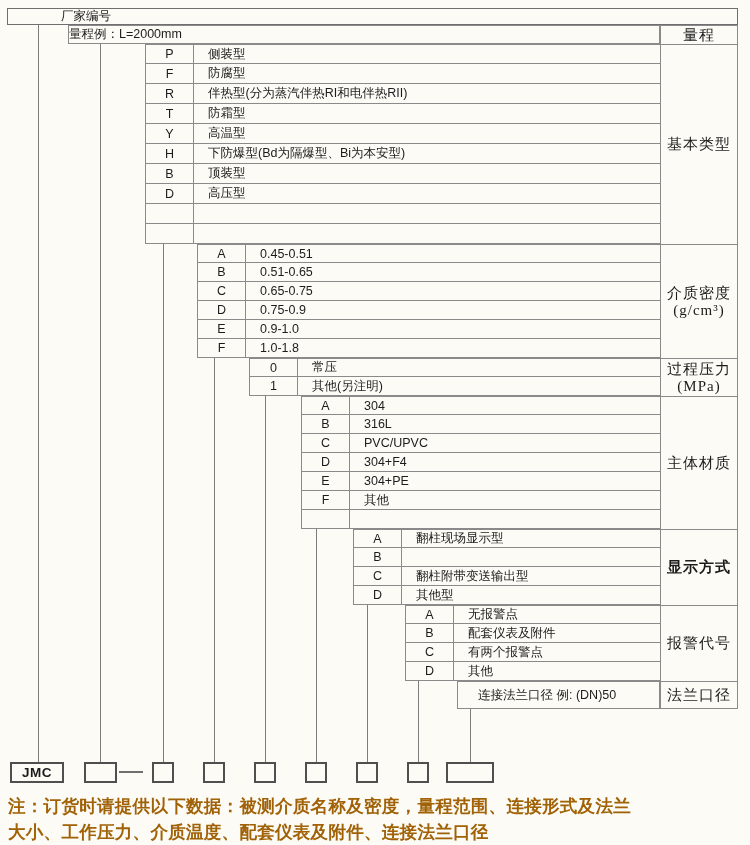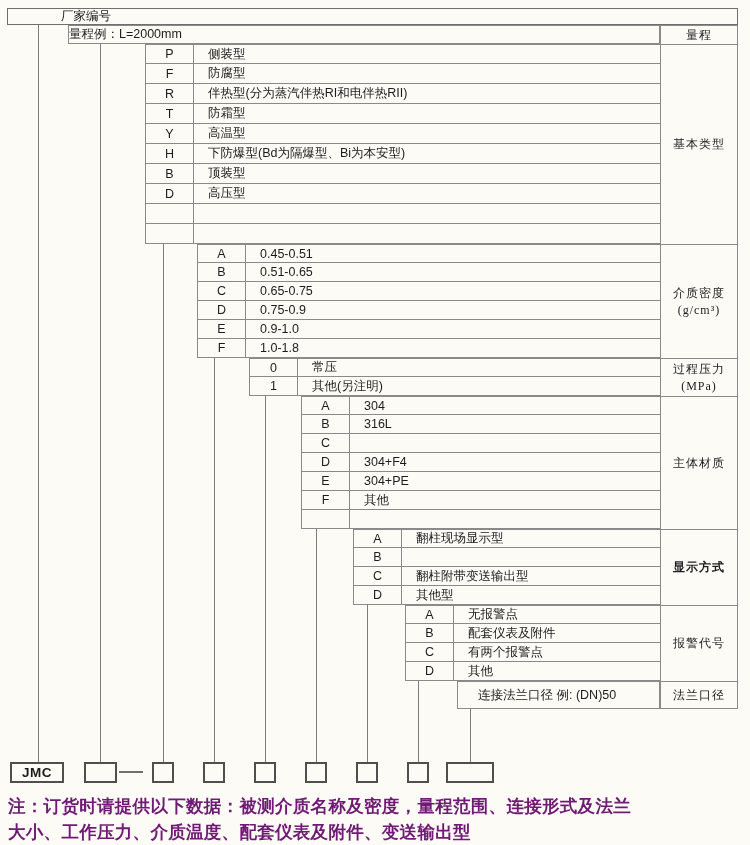--- a/index.html
+++ b/index.html
@@ -52,21 +52,21 @@
   
   .labelcol {
     position:absolute; left:660px; top:25px; width:78px; height:684px;
     border-left:1px solid #8a8a8a; border-right:1px solid #8a8a8a;
     box-sizing:border-box;
   }
   .lcell {
     box-sizing:border-box; border-top:1px solid #8a8a8a;
     display:flex; flex-direction:column; align-items:center; justify-content:center;
     font-family:"Liberation Serif","DejaVu Serif",serif;
-    font-size:12px; letter-spacing:1px; line-height:17px;
+    font-size:15px; letter-spacing:1px; line-height:17px;
   }
   #lc-range    { height:19px; }
   #lc-basic    { height:200px; }
   #lc-density  { height:114px; }
   #lc-pressure { height:38px; }
   #lc-material { height:133px; }
   #lc-display  { height:76px;font-weight:bold; }
   #lc-alarm    { height:76px; }
   #lc-flange   { height:28px; border-bottom:1px solid #8a8a8a; }
   
@@ -92,21 +92,21 @@
   #bb-density  { left:203px; }
   #bb-pressure { left:254px; }
   #bb-material { left:305px; }
   #bb-display  { left:356px; }
   #bb-alarm    { left:407px; }
   #bb-flange   { left:446px; width:48px; }
   .bdash { position:absolute; left:119px; top:771px; width:24px; height:2px; background:#6f6f6f; }
   
   .note {
     position:absolute; left:8px; top:794px; width:738px;
-    color:#701a75; font-weight:bold; font-size:17.5px; line-height:25.5px;
+    color:#a16207; font-weight:bold; font-size:17.5px; line-height:25.5px;
     letter-spacing:0.3px;
   }
 </style>
 </head>
 <body>
 
 <div class="page">
 
   <div class="factory-box">
     <span>厂家编号</span>
@@ -198,20 +198,21 @@
       <div class="trow">
         <div class="code">A</div>
         <div class="desc">304</div>
       </div>
       <div class="trow">
         <div class="code">B</div>
         <div class="desc">316L</div>
       </div>
       <div class="trow">
         <div class="code">C</div>
+        <div class="desc">PVC/UPVC</div>
       </div>
       <div class="trow">
         <div class="code">D</div>
         <div class="desc">304+F4</div>
       </div>
       <div class="trow">
         <div class="code">E</div>
         <div class="desc">304+PE</div>
       </div>
       <div class="trow">
@@ -310,16 +311,16 @@
   <div class="bbox" id="bb-basic"></div>
   <div class="bbox" id="bb-density"></div>
   <div class="bbox" id="bb-pressure"></div>
   <div class="bbox" id="bb-material"></div>
   <div class="bbox" id="bb-display"></div>
   <div class="bbox" id="bb-alarm"></div>
   <div class="bbox" id="bb-flange"></div>
 
   <div class="note">
     <div>注：订货时请提供以下数据：被测介质名称及密度，量程范围、连接形式及法兰</div>
-    <div>大小、工作压力、介质温度、配套仪表及附件、变送输出型</div>
+    <div>大小、工作压力、介质温度、配套仪表及附件、连接法兰口径</div>
   </div>
 
 </div>
 
 </body></html>

